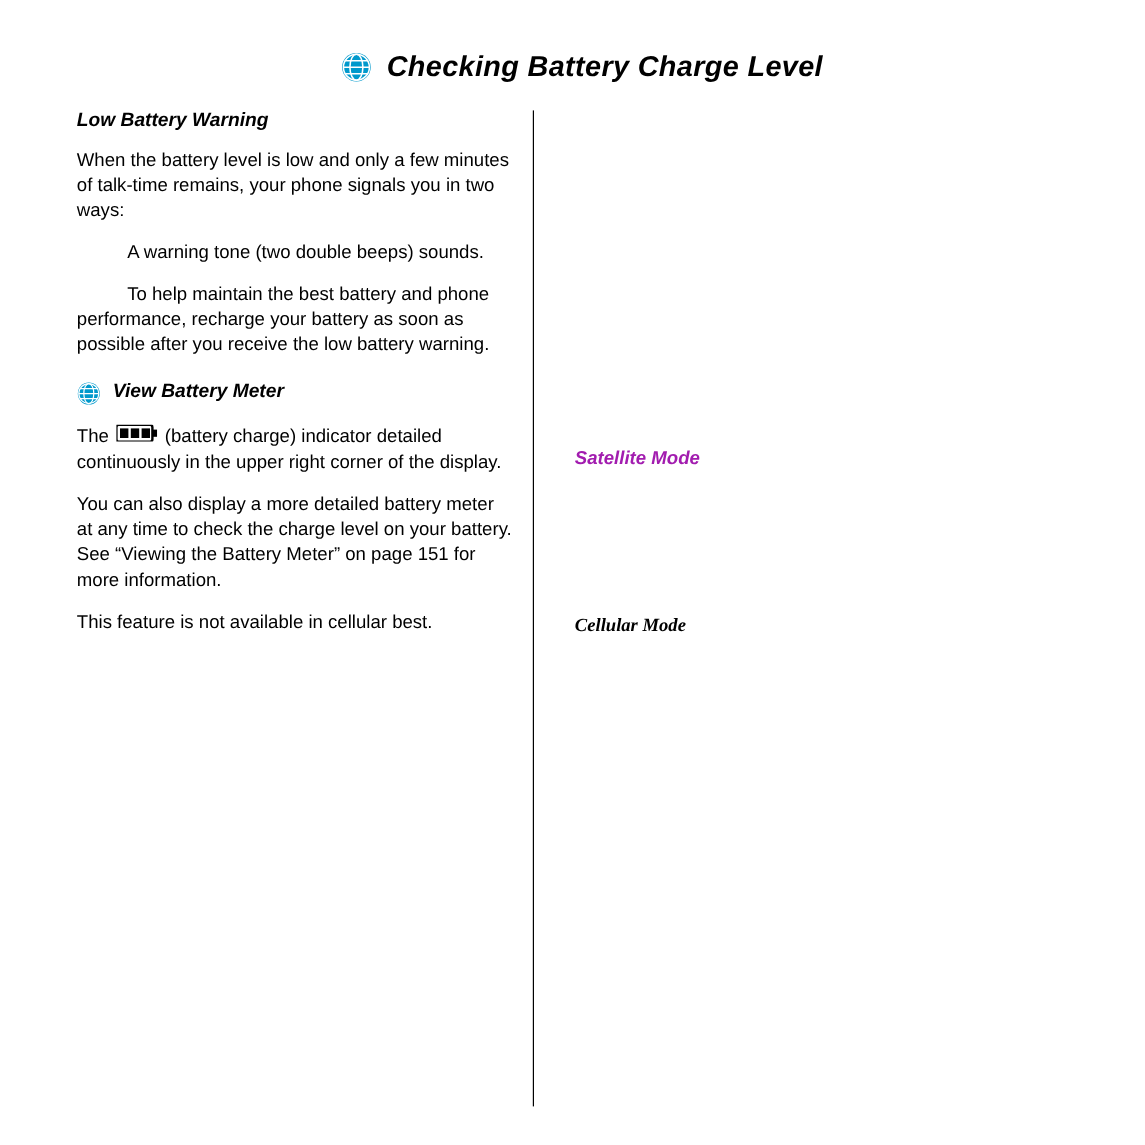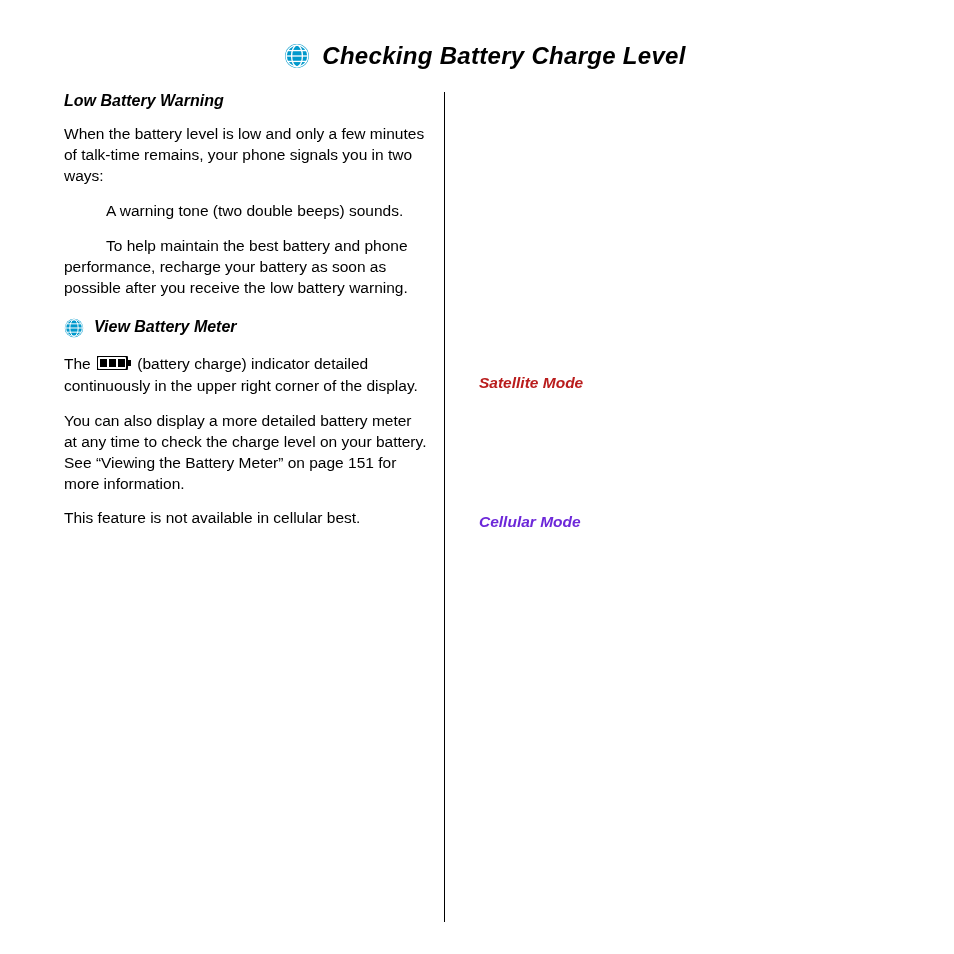--- a/index.html
+++ b/index.html
@@ -76,28 +76,29 @@
     .display-font {
       font-family: 'Comic Sans MS', cursive, sans-serif;
       font-size: 14px;
     }
     .mode-label {
       font-size: 15.5px;
       font-weight: 700;
       font-style: italic;
     }
     .mode-satellite {
-      color: #b91c1c;
+      color: #a21caf;
       position: absolute;
       top: 282px;
     }
     .mode-cellular {
-      color: #6d28d9;
+      color: #000000;
       position: absolute;
       top: 421px;
+      font-family: Liberation Serif, serif;
     }
     .battery-icon {
       display: inline-block;
       vertical-align: middle;
       margin: 0 2px;
     }
   </style>
 </head>
 <body>
 

